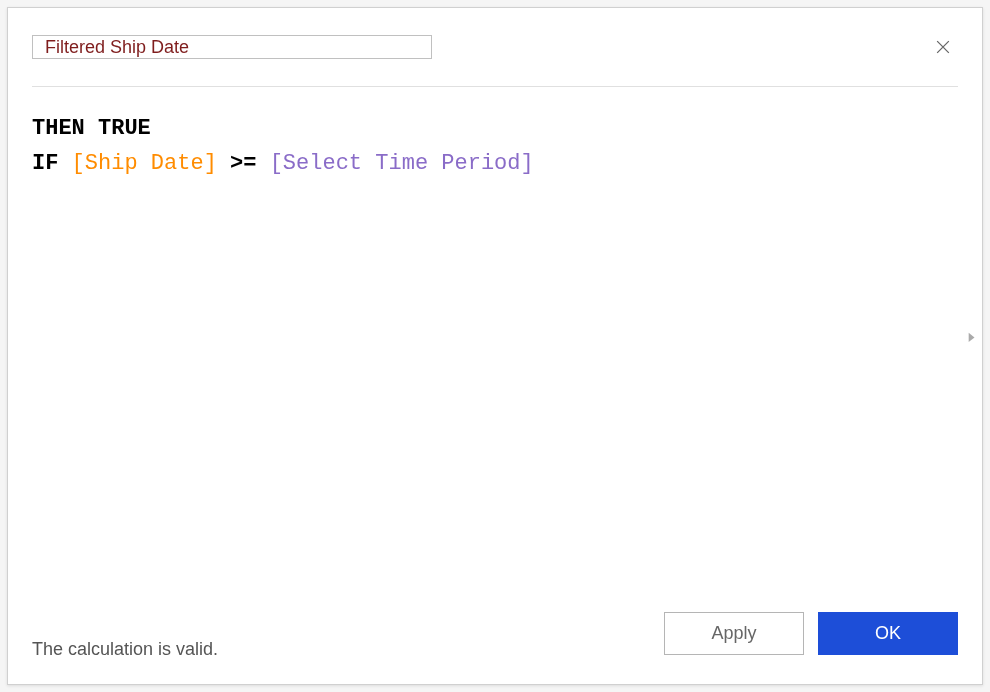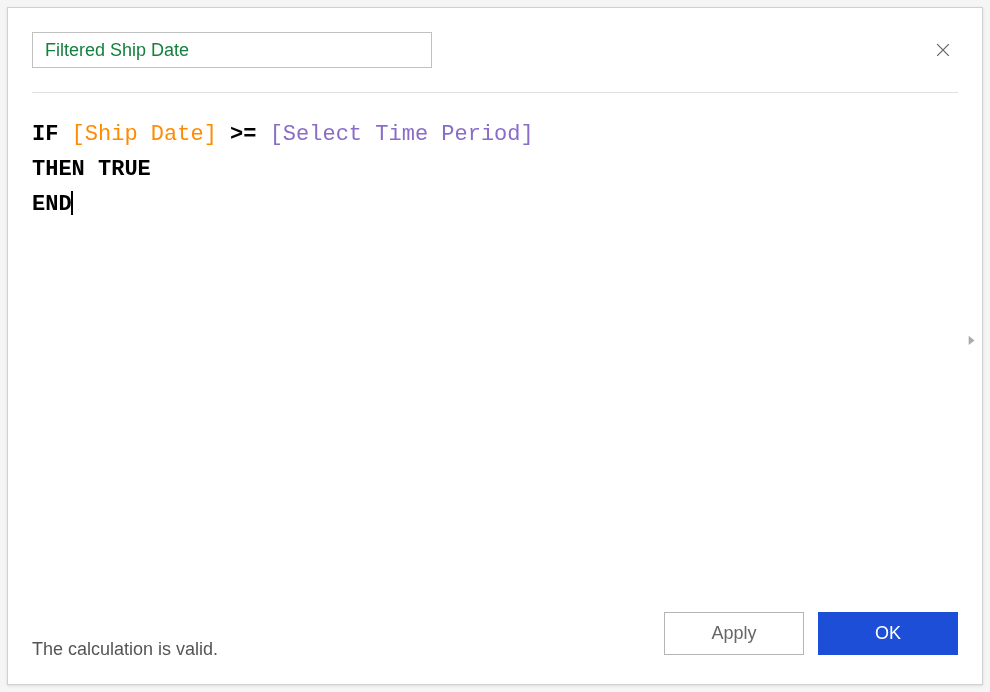--- a/index.html
+++ b/index.html
@@ -29,25 +29,25 @@
     }
     .header {
       display: flex;
       align-items: center;
       justify-content: space-between;
       padding-bottom: 24px;
       border-bottom: 1px solid #e0e0e0;
     }
     .name-input {
       width: 400px;
-      height: 36px;
+      height: 24px;
       border: 1px solid #c0c0c0;
       padding: 0 12px;
       font-size: 18px;
-      color: #15803d;
+      color: #7f1d1d;
       outline: none;
       font-family: inherit;
     }
     .close-button {
       width: 30px;
       height: 30px;
       display: flex;
       align-items: center;
       justify-content: center;
       cursor: pointer;
@@ -141,35 +141,32 @@
     <input type="text" class="name-input" value="Filtered Ship Date" style="">
     <div class="close-button">
       <svg viewBox="0 0 24 24" fill="none">
         <path d="M5 5 L19 19 M19 5 L5 19"></path>
       </svg>
     </div>
   </div>
 
   <div class="formula-area">
     <div>
+      <span>    </span><span class="kw">THEN</span>
+      <span> </span>
+      <span class="bool">TRUE</span>
+    </div>
+    <div>
       <span class="kw">IF</span>
       <span> </span>
       <span class="field">[Ship Date]</span>
       <span> </span>
       <span class="op">&gt;=</span>
       <span> </span>
       <span class="param">[Select Time Period]</span>
-    </div>
-    <div>
-      <span>    </span><span class="kw">THEN</span>
-      <span> </span>
-      <span class="bool">TRUE</span>
-    </div>
-    <div>
-      <span class="kw">END</span><span class="cursor"></span>
     </div>
 
     <div class="expand-handle">
       <svg viewBox="0 0 24 24">
         <path d="M8 4 L18 12 L8 20 Z"></path>
       </svg>
     </div>
   </div>
 
   <div class="footer">

